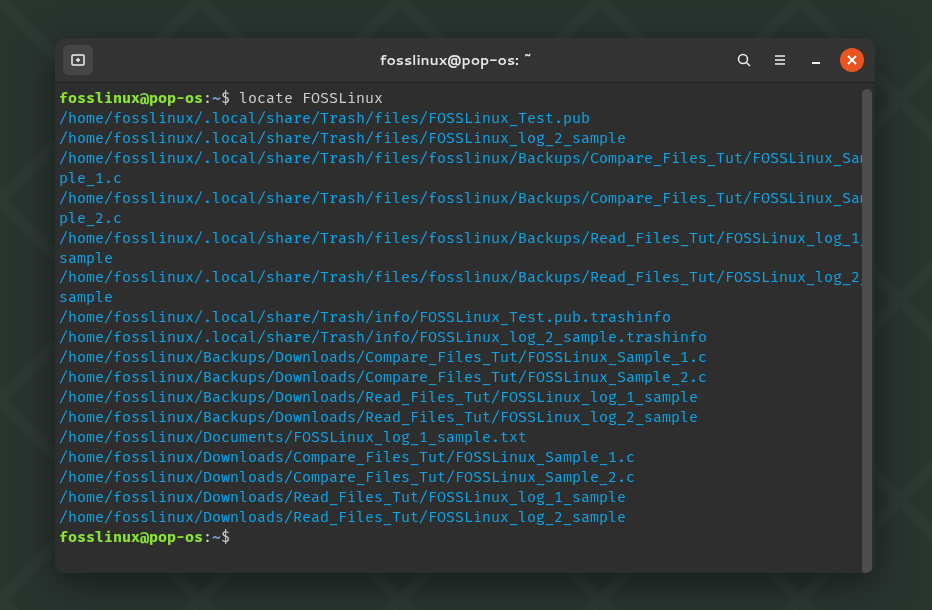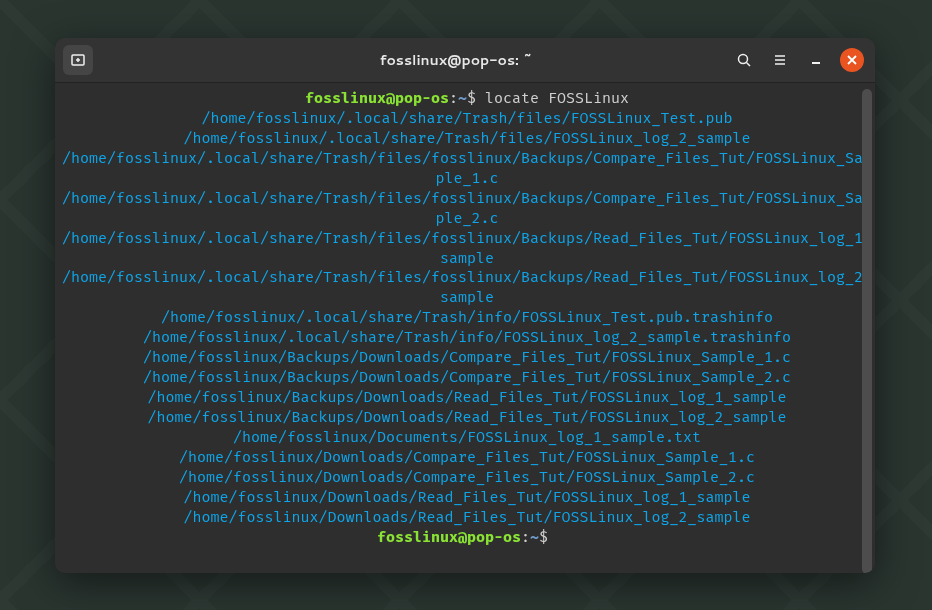--- a/index.html
+++ b/index.html
@@ -101,21 +101,20 @@
       background: #454545;
     }
     .terminal-body {
       flex: 1;
       background: #2e2e2e;
       padding: 6px 0 6px 4px;
       font-size: 15px;
       line-height: 1.33;
       overflow-y: auto;
       position: relative;
-      text-align: center;
     }
     .terminal-content {
       white-space: pre-wrap;
       word-break: break-all;
       color: #d0d0d0;
       font-family: 'Fira Mono', 'DejaVu Sans Mono', monospace;
     }
     .prompt-user {
       color: #8ae234;
       font-weight: bold;

